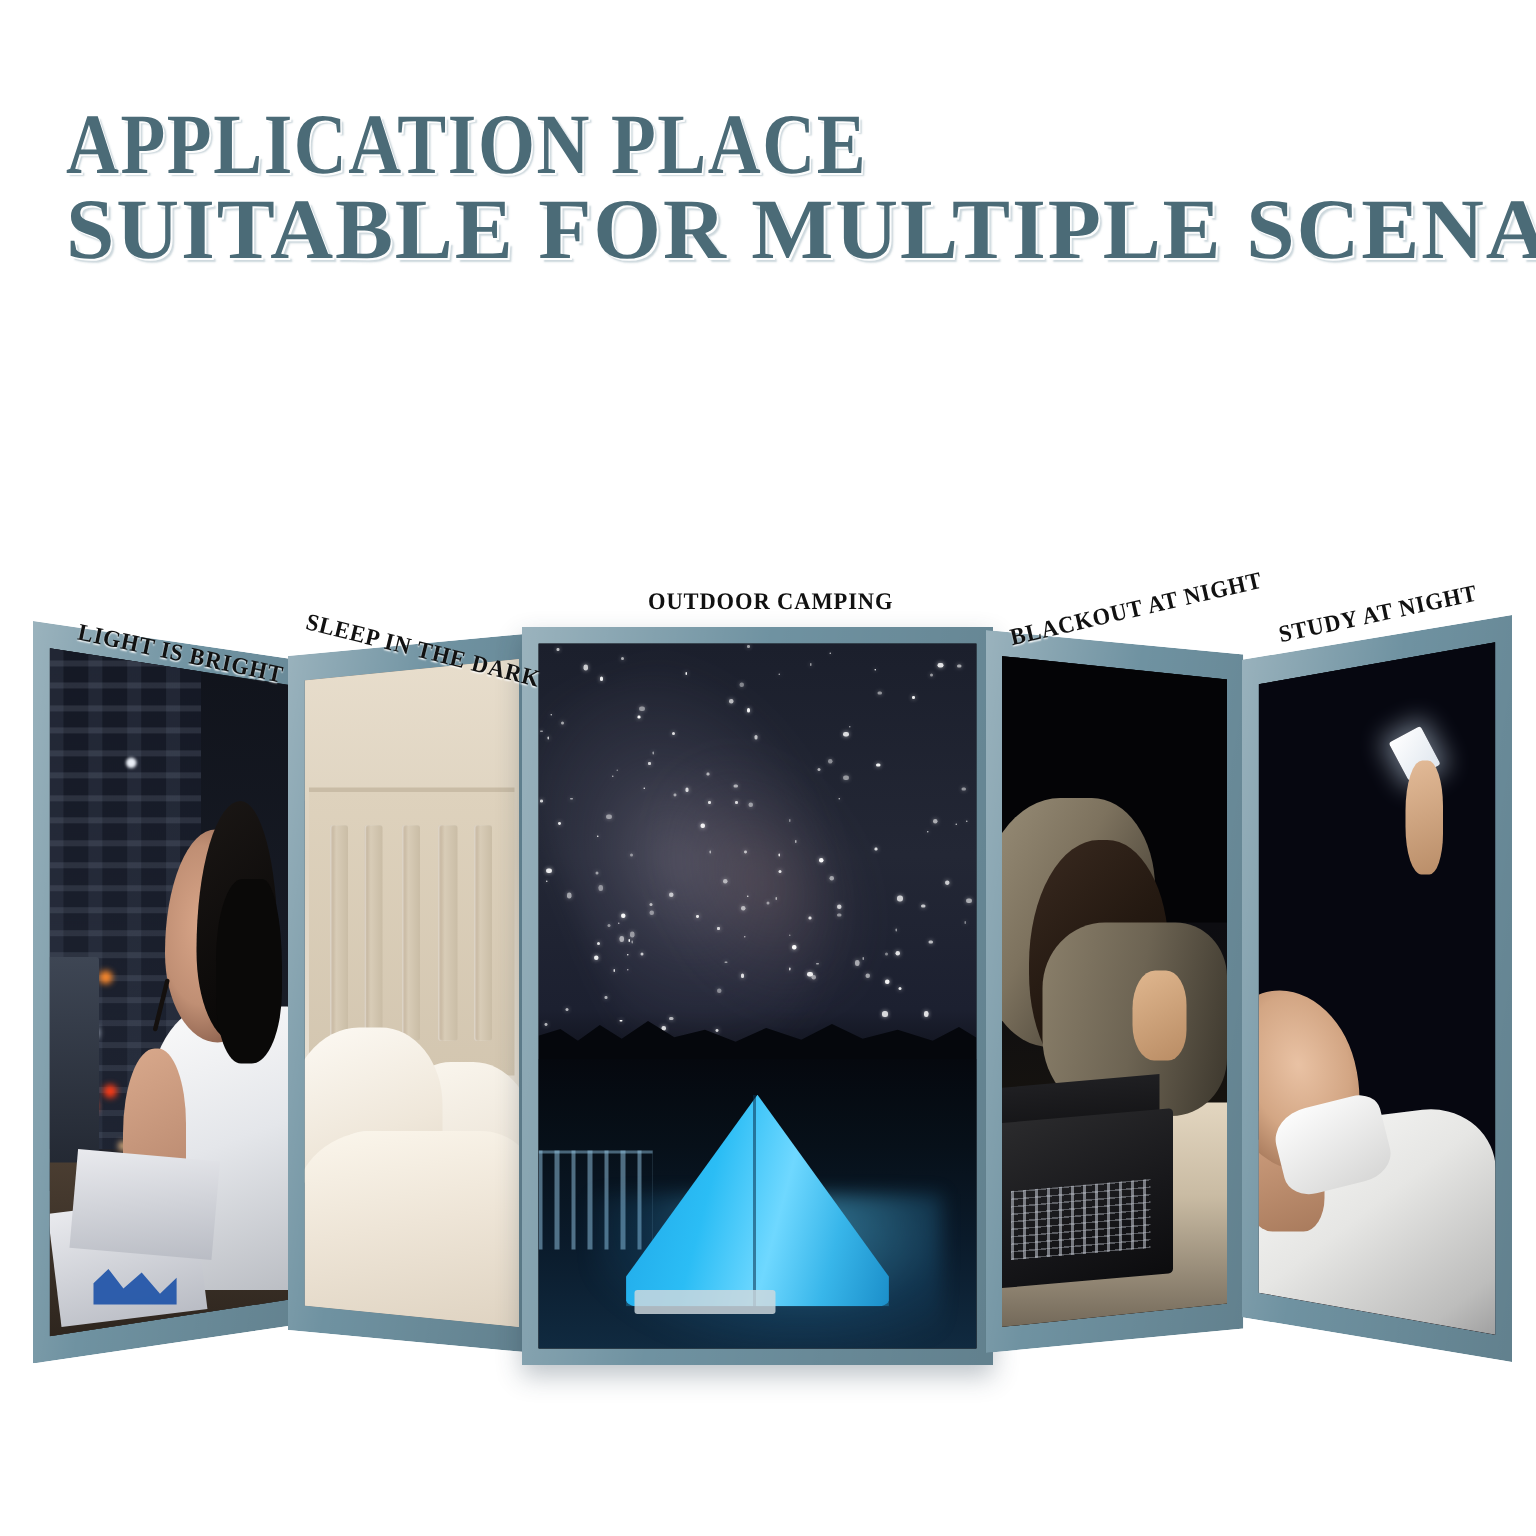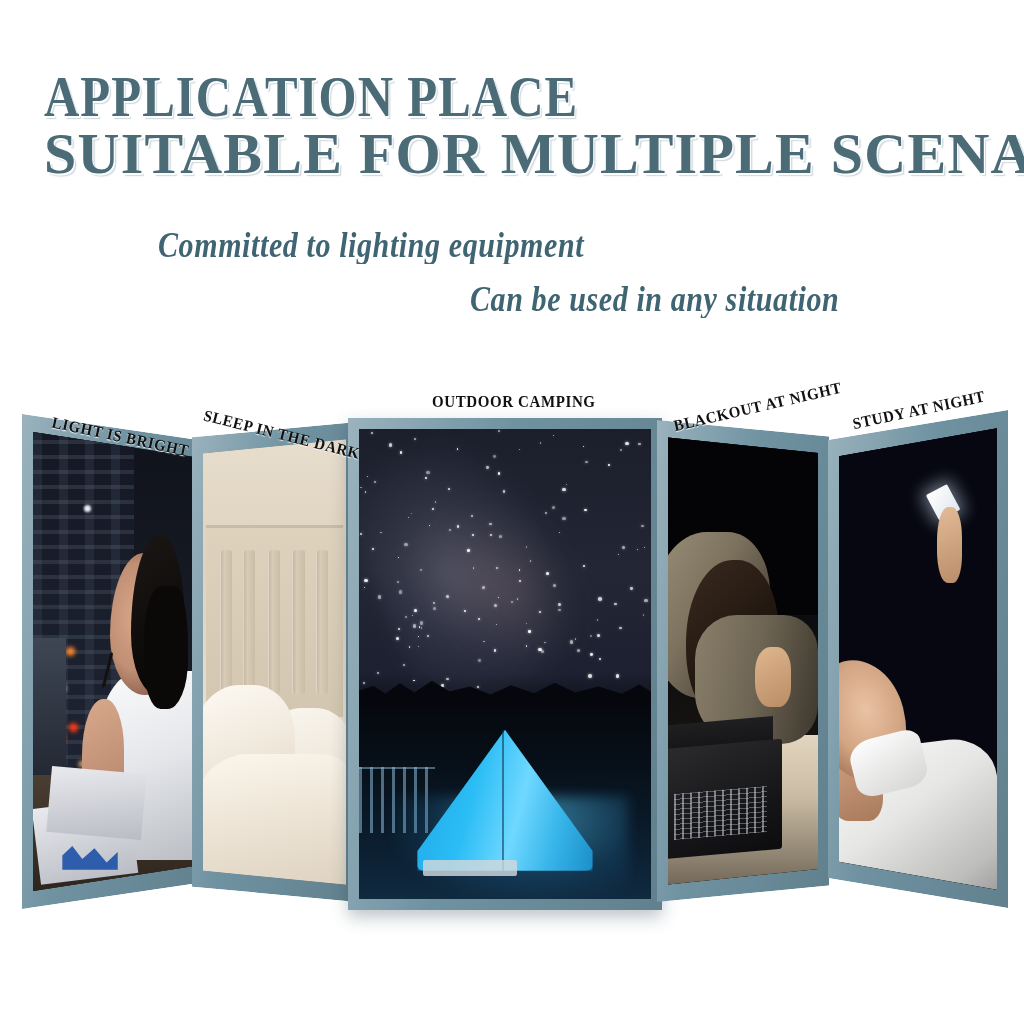--- a/index.html
+++ b/index.html
@@ -418,24 +418,20 @@
 </head>
 <body>
 
 <div class="stage">
 
   <div class="headline">
     <div class="headline-line l1">APPLICATION PLACE</div>
     <div class="headline-line l2">SUITABLE FOR MULTIPLE SCENARIOS</div>
   </div>
 
-  <div class="subhead">
-    <div class="subhead-line s1">Committed to lighting equipment</div>
-    <div class="subhead-line s2">Can be used in any situation</div>
-  </div>
 
   <div class="panels">
 
     <div class="panel p1">
       <div class="panel-frame"></div>
       <div class="panel-photo">
         <div class="sc-office">
           <div class="city"></div>
           <div class="bokeh b1"></div>
           <div class="bokeh b2"></div>

